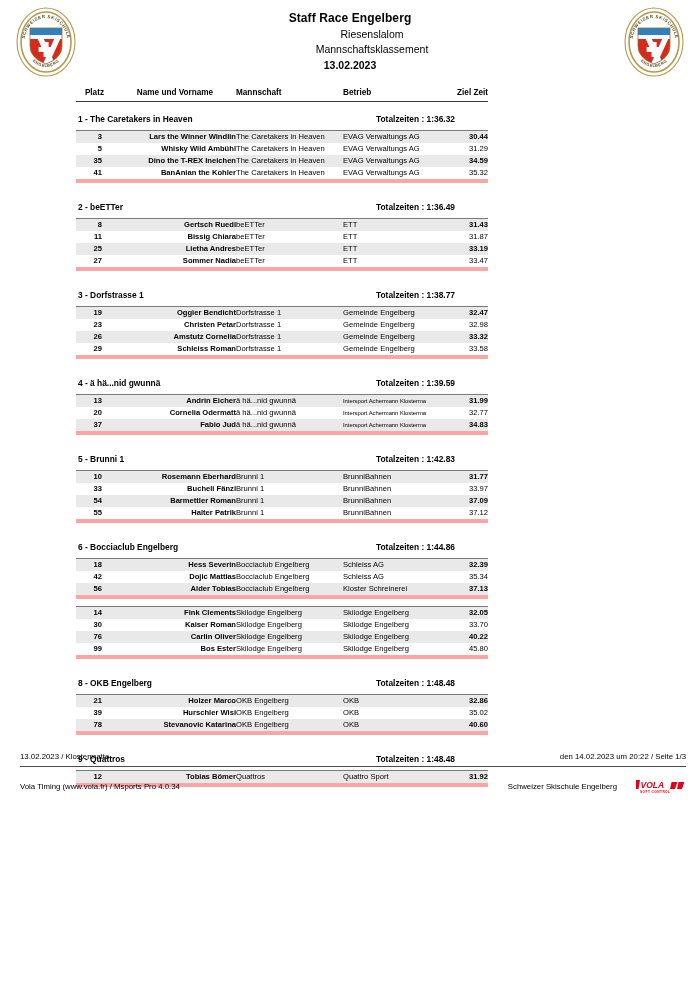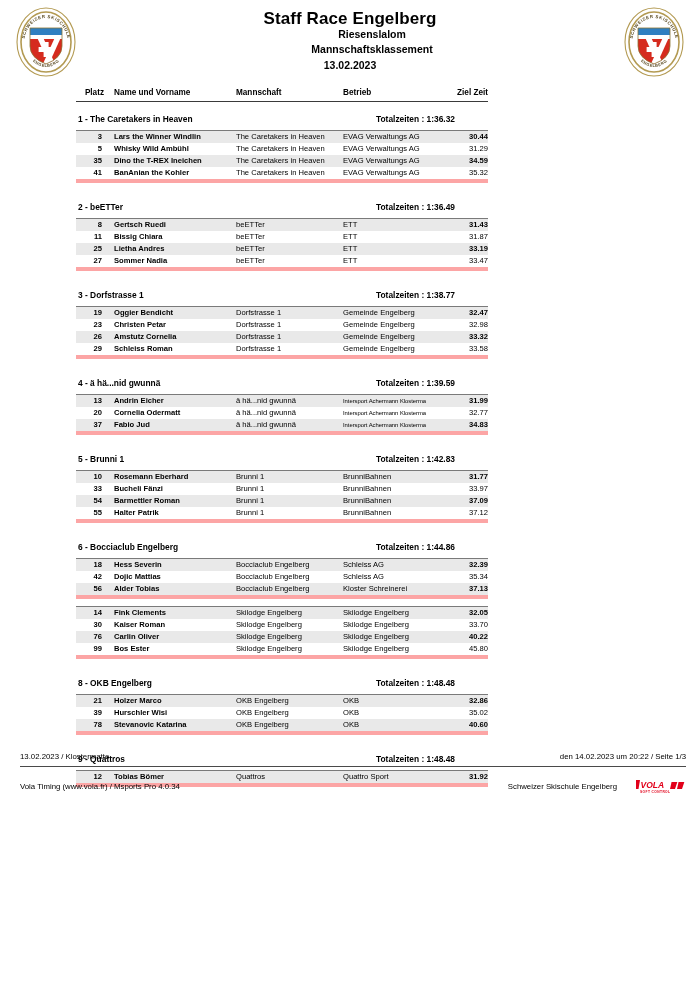--- a/index.html
+++ b/index.html
@@ -8,22 +8,22 @@
     background:#ffffff;
     font-family:"Liberation Sans",sans-serif;
     color:#000;
     -webkit-font-smoothing:antialiased;
   }
   .page{position:relative;width:700px;height:990px;}
 
   
   .header{position:relative;height:88px;}
   .titles{text-align:center;padding-top:10px;}
-  .title-main{font-size:17px;font-weight:bold;letter-spacing:.1px;line-height:17px;}
-  .title-sub{font-size:10.5px;font-weight:bold;line-height:15px;margin-left:44px;}
+  .title-main{font-size:12px;font-weight:bold;letter-spacing:.1px;line-height:17px;}
+  .title-sub{font-size:10.5px;font-weight:normal;line-height:15px;margin-left:44px;}
   .title-date{font-size:10.5px;font-weight:bold;line-height:15px;padding-top:1px;}
 
   .logo{position:absolute;top:6px;width:64px;height:72px;}
   .logo.left{left:14px;}
   .logo.right{right:14px;}
   .logo svg{display:block;width:64px;height:72px;}
 
   
   .sheet{margin:0 76px 0 76px;width:auto;}
   table.results{width:412px;border-collapse:collapse;table-layout:fixed;}
@@ -33,30 +33,30 @@
   col.c-betr{width:105px;}
   col.c-zeit{width:40px;}
 
   thead th{
     font-size:8.2px;font-weight:bold;text-align:left;
     padding:0 0 4px 0;vertical-align:bottom;
     border-bottom:1px solid #3a3a3a;
     white-space:nowrap;
   }
   thead th.platz{text-align:right;padding-right:4px;}
-  thead th.name{padding-left:6px;}
+  thead th.name{padding-left:6px;text-align:center;}
   thead th.zeit{text-align:right;}
 
   tbody td{
     font-size:7.6px;
     padding:0;height:12px;line-height:12px;
     white-space:nowrap;overflow:hidden;
   }
   td.platz{text-align:right;padding-right:6px;font-weight:bold;}
-  td.name{padding-left:6px;font-weight:bold;}
+  td.name{padding-left:6px;font-weight:bold;text-align:right;}
   td.mann{}
   td.betr{}
   td.zeit{text-align:right;}
 
   tr.row-alt td{background:#e9e9e9;}
   tr.row-alt td.zeit{font-weight:bold;}
   tr.row-alt td.platz,tr.row-alt td.name{font-weight:bold;}
   tr.row-plain td.zeit{font-weight:normal;}
 
   

